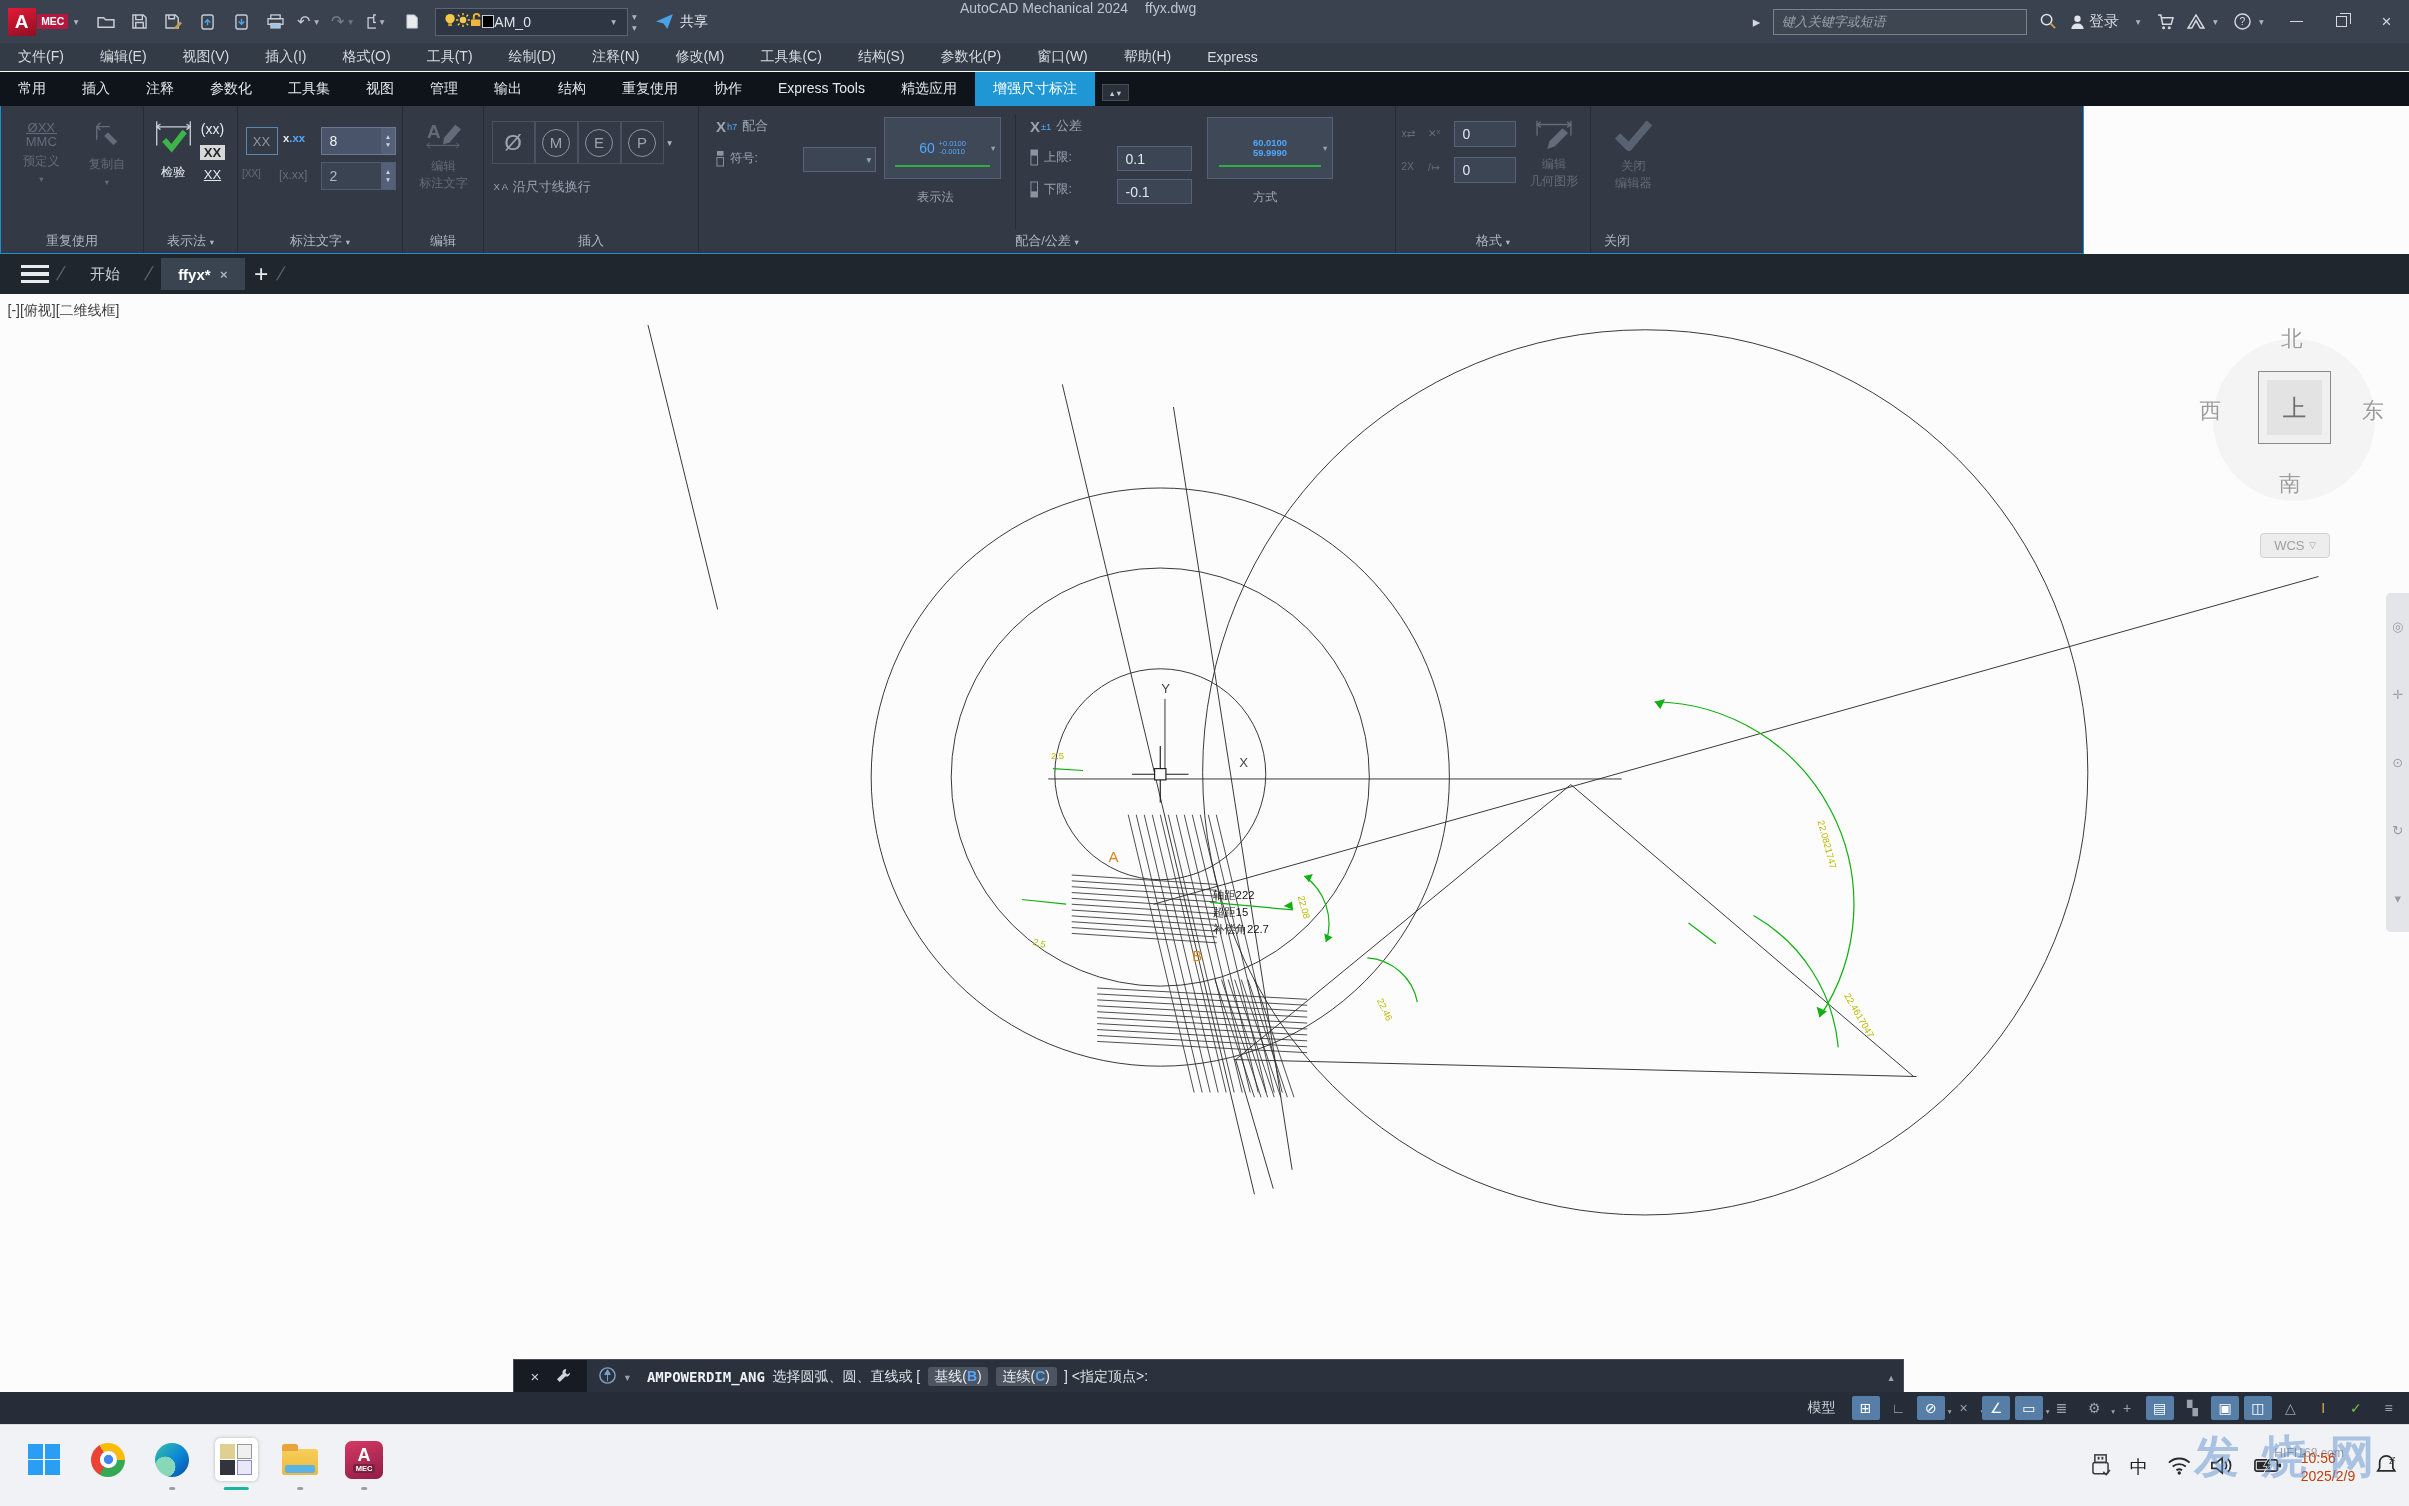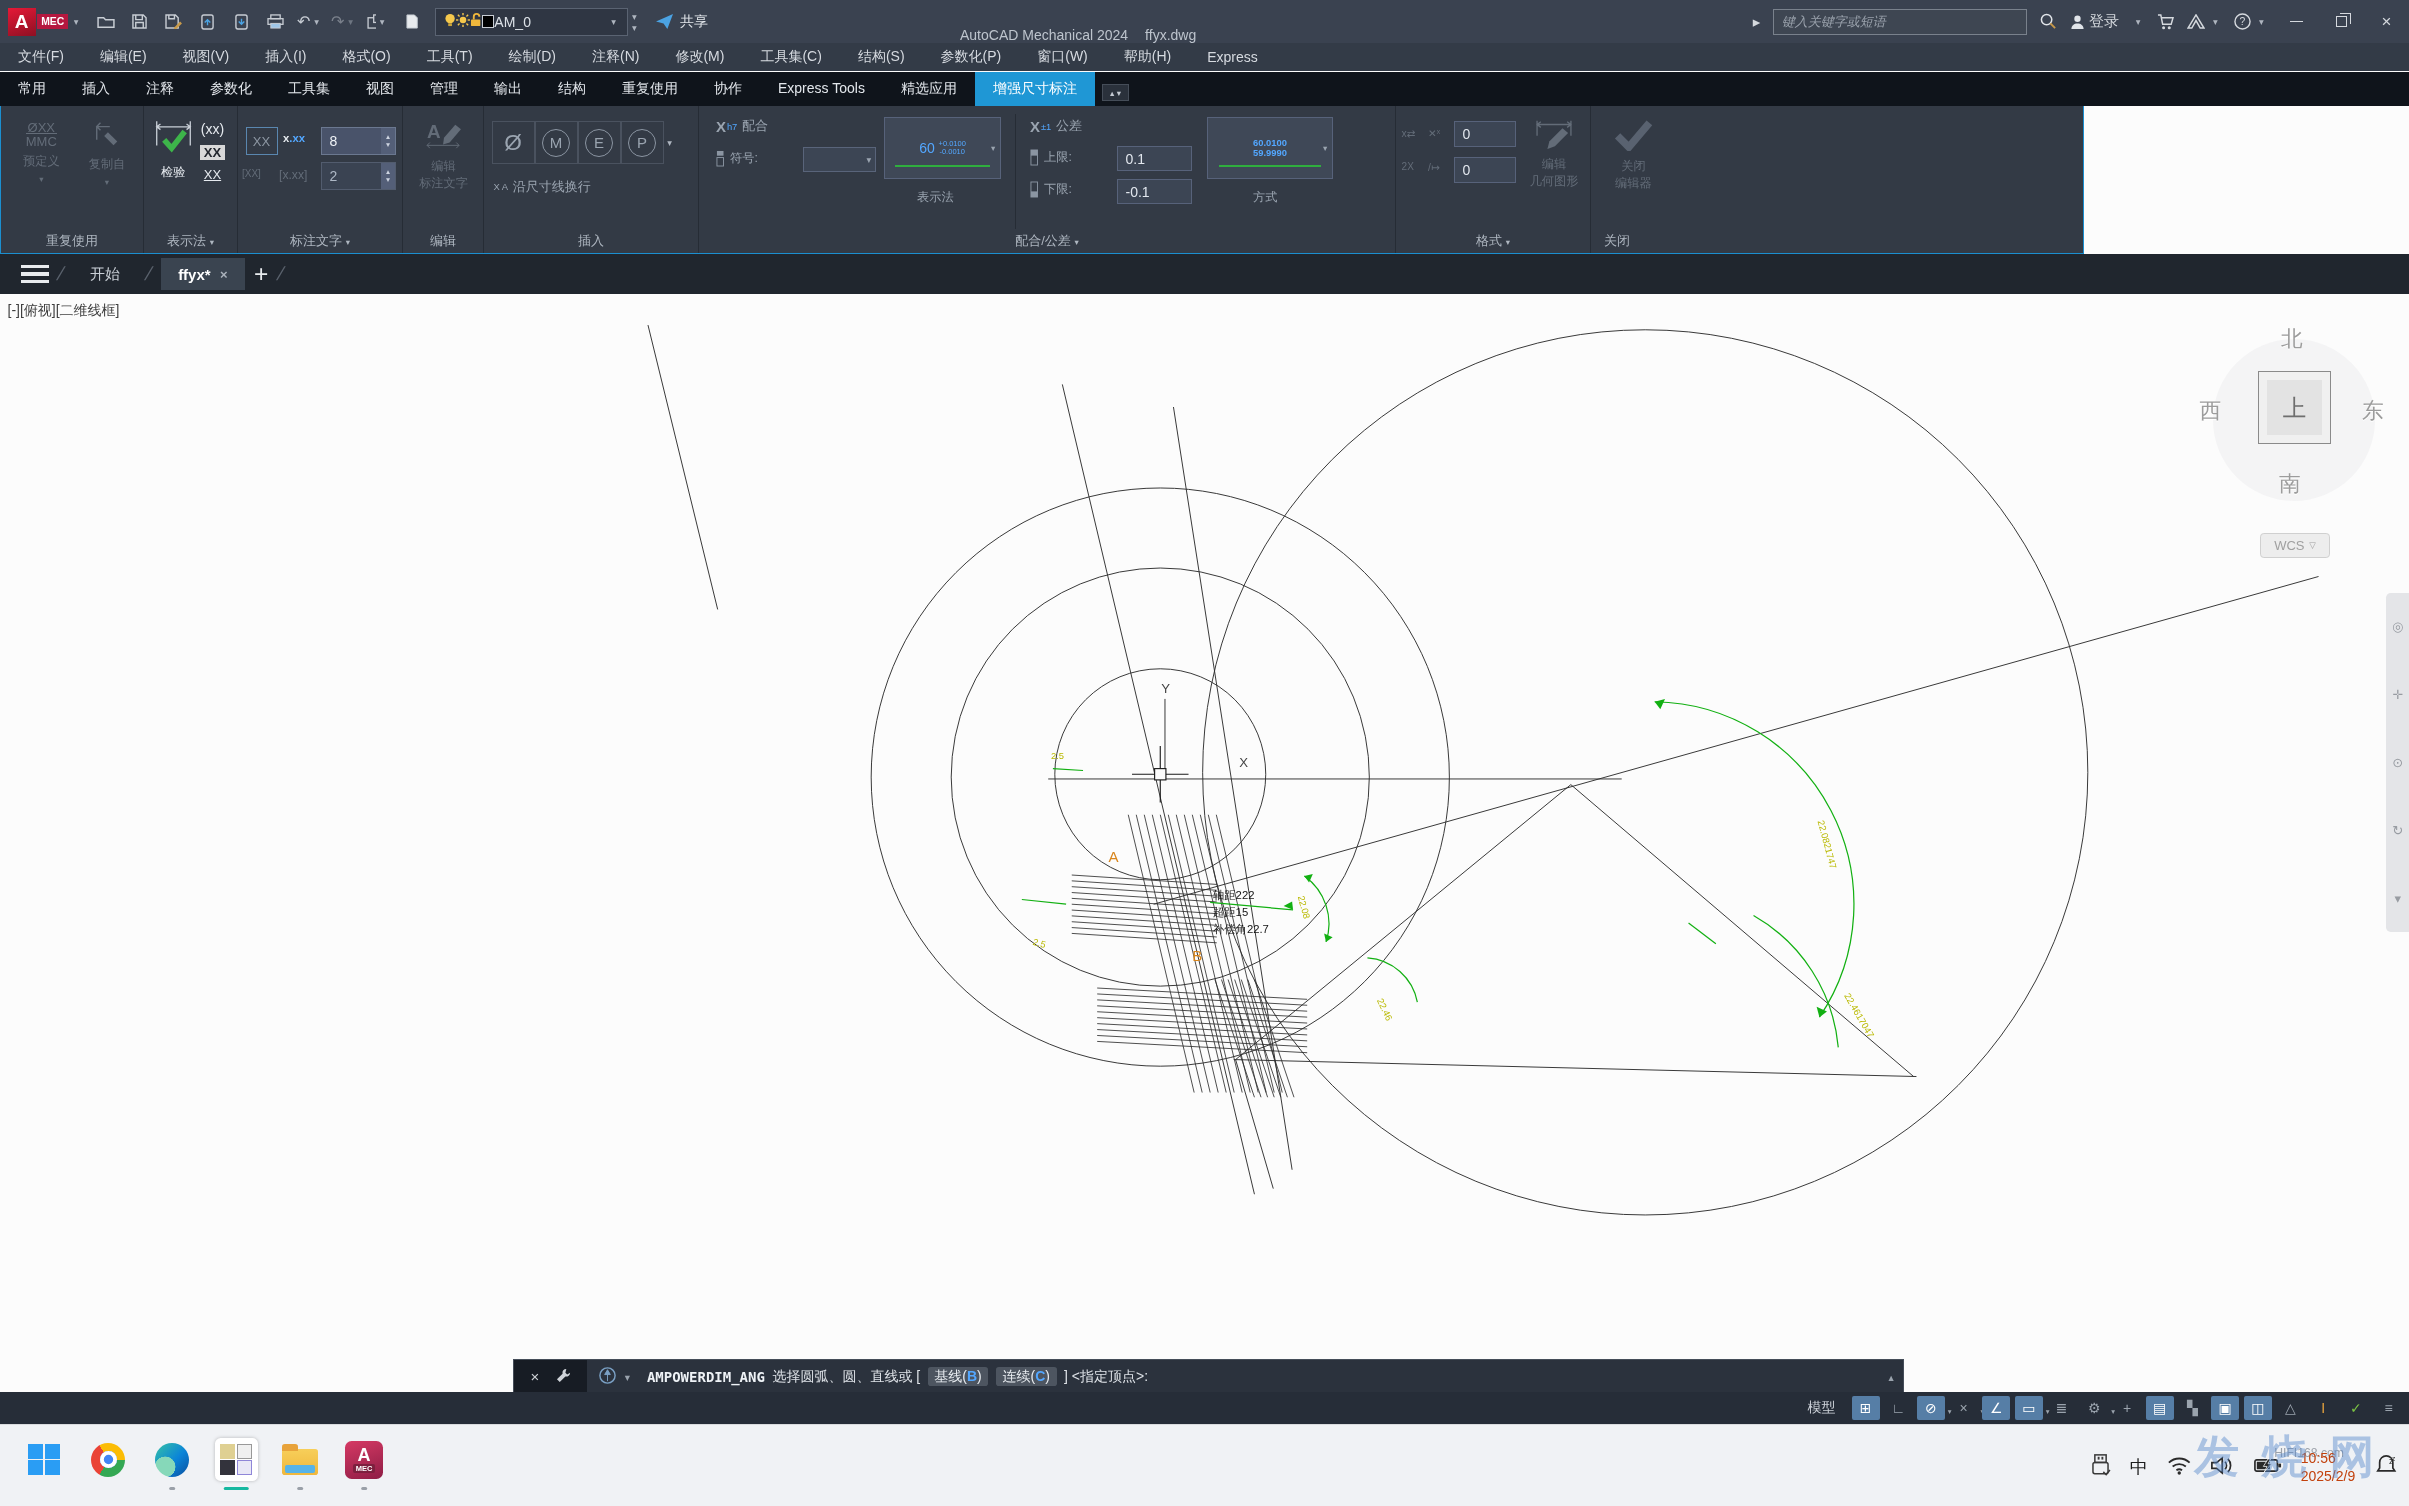--- a/index.html
+++ b/index.html
@@ -13,21 +13,21 @@
   .mec{background:#b5183f;color:#fff;font-size:10.4px;font-weight:bold;padding:1.9px 3.8px}
   .caret{color:#aeb5bf;font-size:9.4px;margin:0 3.8px}
   .qat{display:flex;align-items:center;gap:13px;margin-left:13px}
   .qi{width:21px;height:21px;display:flex;align-items:center;justify-content:center;color:#c8cdd4;font-size:16px}
   .qi svg{display:block}
   .dim{opacity:.45}
   .layerbox{display:flex;align-items:center;gap:0;border:0.9px solid #5a6372;background:#2f3643;height:28px;padding:0 7.5px;margin-left:13px}
   .swatch{width:12.2px;height:12.2px;background:#000;border:0.9px solid #c8cdd4}
   .layertxt{color:#dde2e8;font-size:14px;min-width:113px}
   .share{display:flex;align-items:center;gap:5.6px;margin-left:15px;color:#e2e6ea;font-size:14px}
-  .wintitle{position:absolute;left:960px;top:0;height:43px;display:flex;align-items:flex-end;gap:17px;color:#bdc4cd;font-size:14px}
+  .wintitle{position:absolute;left:960px;top:0;height:43px;display:flex;align-items:flex-start;gap:17px;color:#bdc4cd;font-size:14px}
   .tright{position:absolute;right:7.5px;top:0;height:43px;display:flex;align-items:center;gap:13px}
   .searchbox{width:254px;height:26px;background:#3e4türk652;background:#3e4652;border:0.9px solid #79818c;color:#e0e4e9;font-size:13px;font-style:italic;padding:0 7.5px}
   .searchbox::placeholder{color:#9aa2ac}
   .tico{color:#d5d9de;font-size:15px;display:flex;align-items:center;gap:3.8px}
   .winbtn{width:32px;height:28px;display:flex;align-items:center;justify-content:center;color:#d5d9de;font-size:17px}
   .restoreicon{width:10.4px;height:10.4px;border:1.4px solid #d5d9de;position:relative}
   .restoreicon::before{content:'';position:absolute;top:-4.7px;left:2.8px;width:10.4px;height:10.4px;border:1.4px solid #d5d9de;border-bottom:none;border-left:none}
   .minicon{width:12.2px;height:1.9px;background:#d5d9de}
 
   

